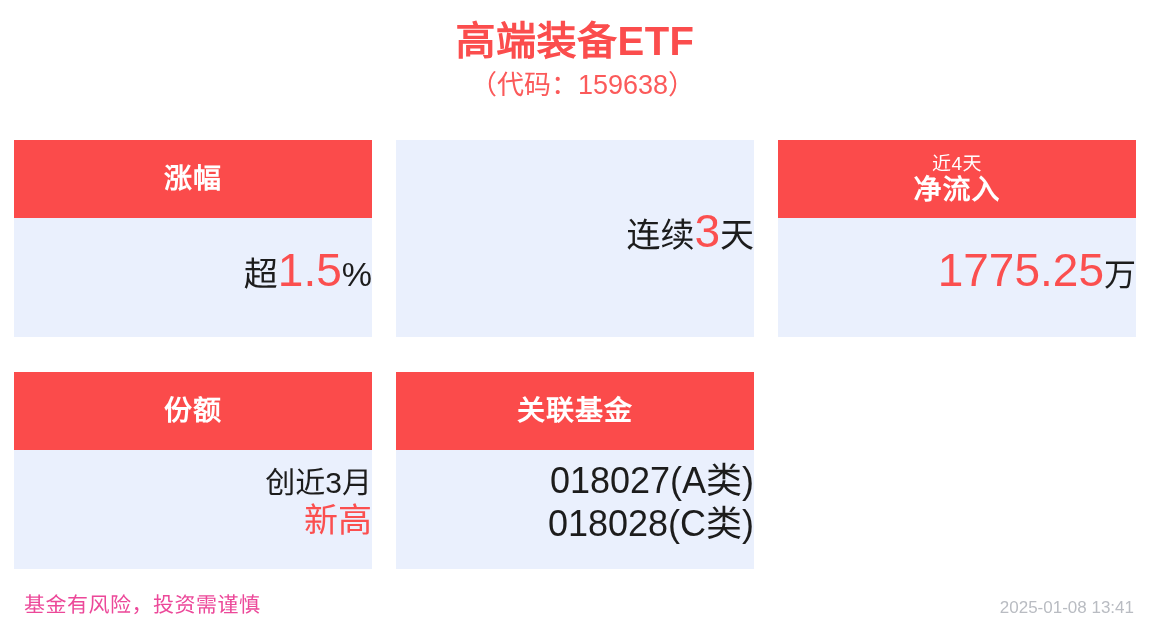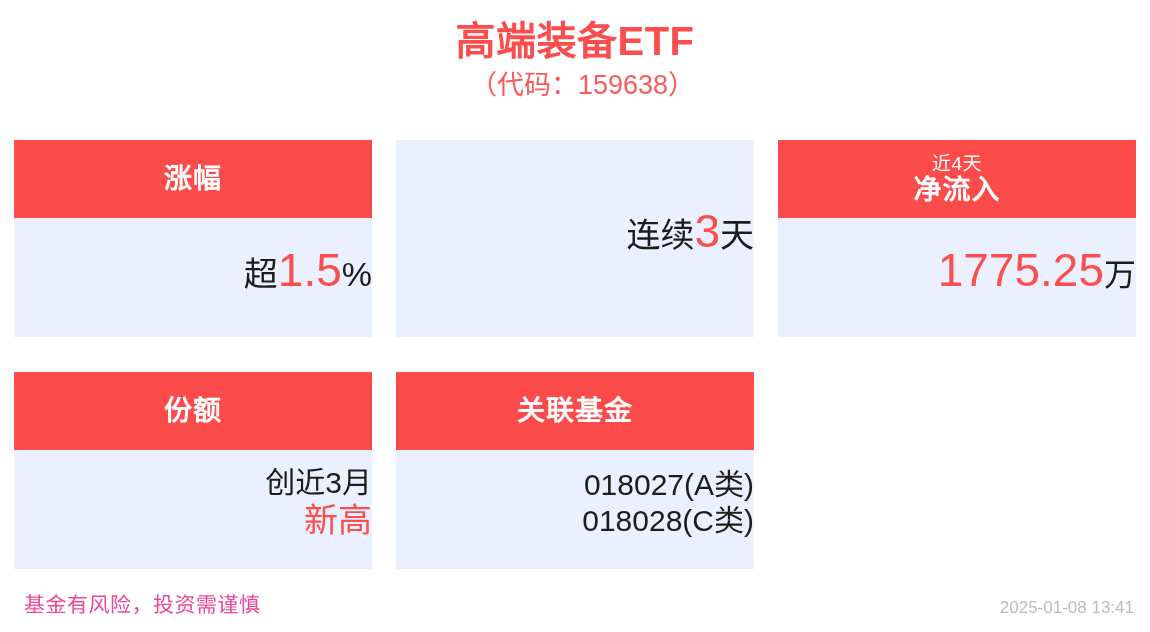--- a/index.html
+++ b/index.html
@@ -92,21 +92,21 @@
   }
   .body-line {
     line-height: 1.18;
     white-space: nowrap;
   }
   .t-dark   { color: #1c1c1c; }
   .t-red    { color: #fb4f4f; }
   .sz-lg    { font-size: 34px; font-weight: 500; }
   .sz-xl    { font-size: 46px; font-weight: 500; }
   .sz-md    { font-size: 30px; font-weight: 500; }
-  .sz-code  { font-size: 30px; font-weight: 400; }
+  .sz-code  { font-size: 36px; font-weight: 400; }
   .sz-unit  { font-size: 32px; font-weight: 500; }
 
   
   .footer {
     position: absolute;
     left: 0;
     right: 0;
     bottom: 0;
     height: 60px;
     padding: 0 16px 8px 24px;

